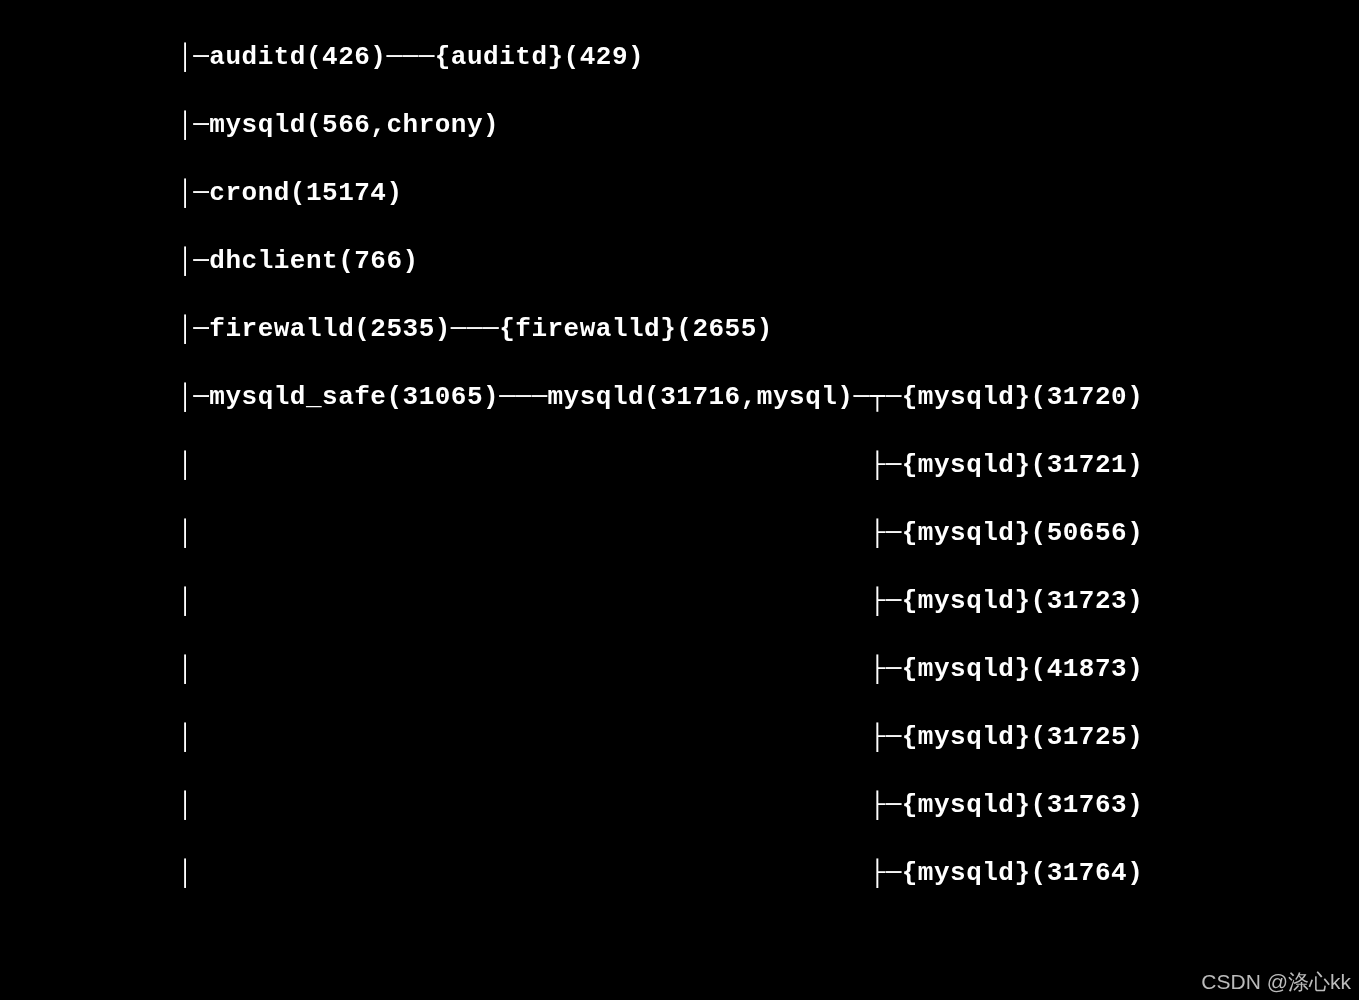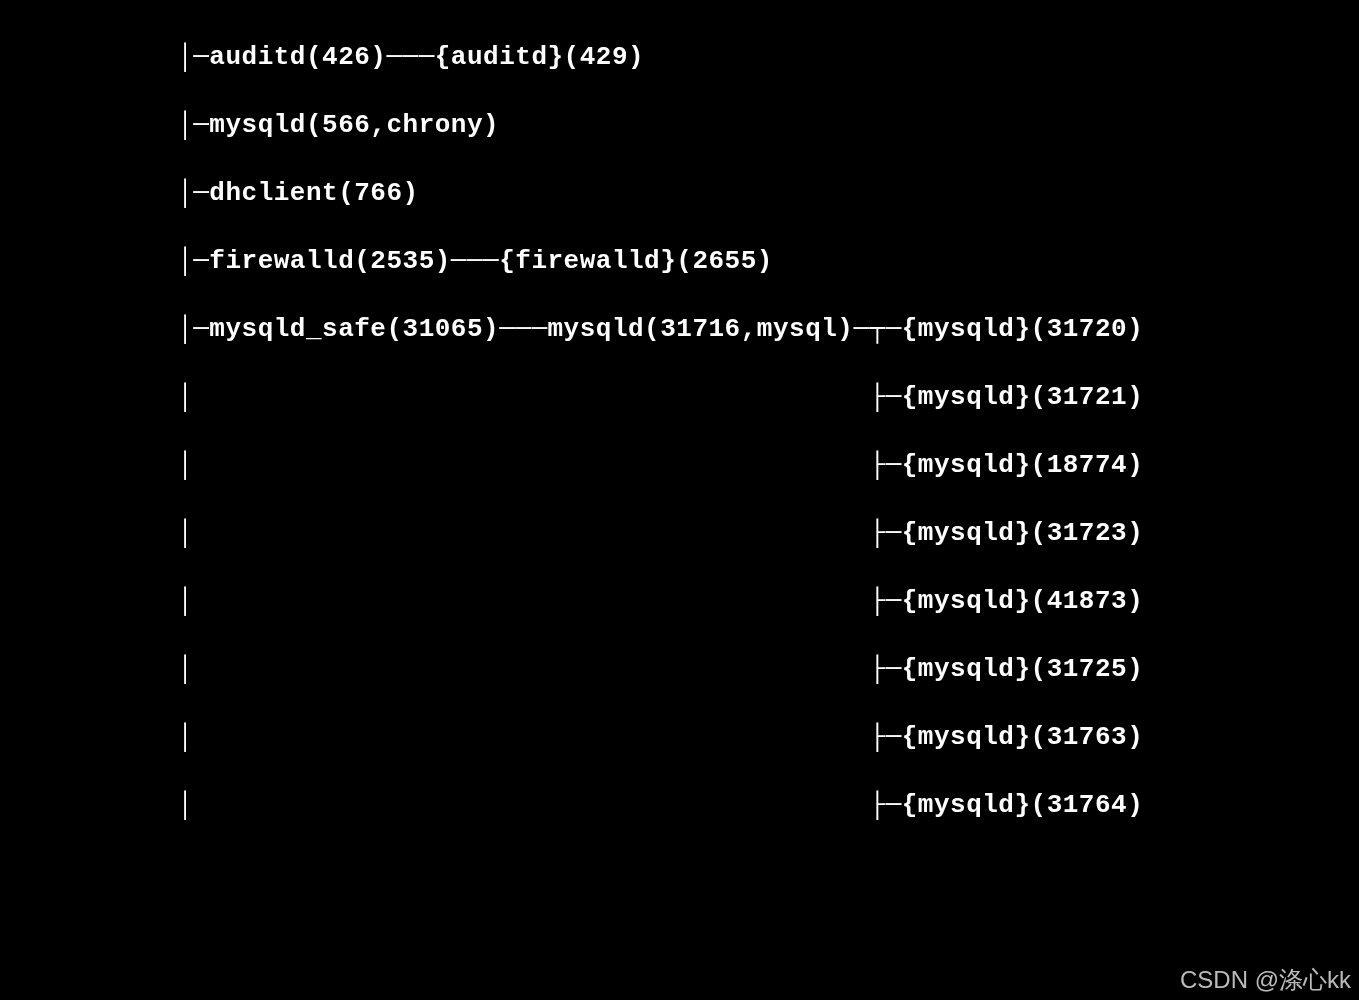--- a/index.html
+++ b/index.html
@@ -24,38 +24,39 @@
       white-space: pre;
       line-height: 34px;
     }
     .line {
       display: block;
     }
     .watermark {
       position: absolute;
       right: 8px;
       bottom: 4px;
-      font-size: 24px;
+      font-size: 21px;
       font-weight: normal;
       color: #bbb;
       font-family: Arial, sans-serif;
       letter-spacing: 0;
     }
   </style>
 </head>
 <body>
 
 <div class="terminal">
 <span class="line">           │─auditd(426)───{auditd}(429)</span>
 <span class="line">           │─mysqld(566,chrony)</span>
+<span class="line">           │─crond(15174)</span>
 <span class="line">           │─dhclient(766)</span>
 <span class="line">           │─firewalld(2535)───{firewalld}(2655)</span>
 <span class="line">           │─mysqld_safe(31065)───mysqld(31716,mysql)─┬─{mysqld}(31720)</span>
 <span class="line">           │                                          ├─{mysqld}(31721)</span>
-<span class="line">           │                                          ├─{mysqld}(18774)</span>
+<span class="line">           │                                          ├─{mysqld}(50656)</span>
 <span class="line">           │                                          ├─{mysqld}(31723)</span>
 <span class="line">           │                                          ├─{mysqld}(41873)</span>
 <span class="line">           │                                          ├─{mysqld}(31725)</span>
 <span class="line">           │                                          ├─{mysqld}(31763)</span>
 <span class="line">           │                                          ├─{mysqld}(31764)</span>
 
 
 
 
 

